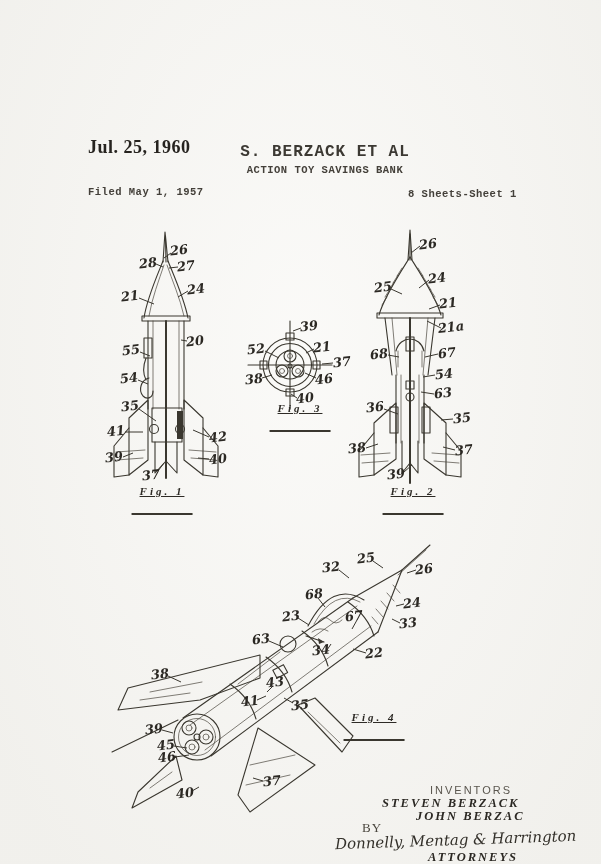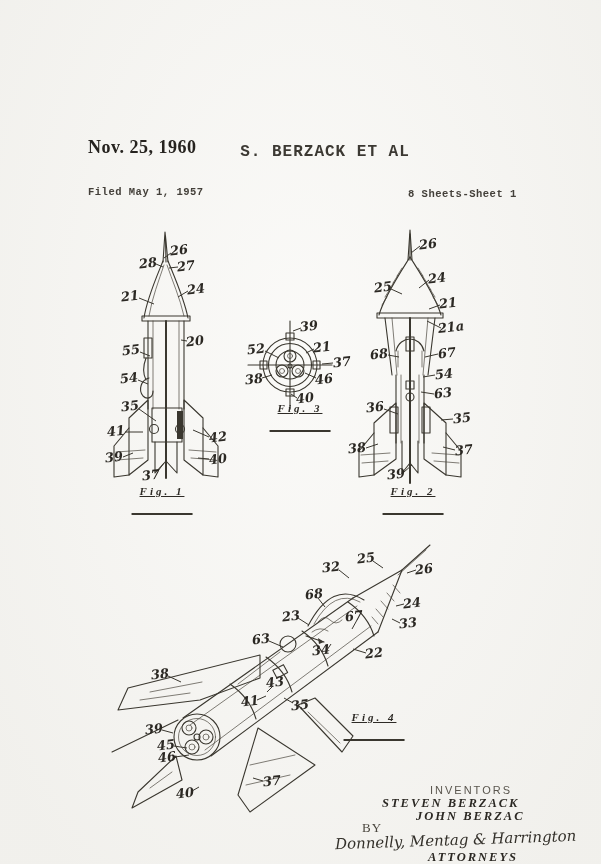--- a/index.html
+++ b/index.html
@@ -36,22 +36,23 @@
   .sig-script{font-family:"DejaVu Serif",serif;font-style:italic;font-size:15px;color:#33302a;
               transform:rotate(-2deg);white-space:nowrap;}
   #leader-overlay{position:absolute;inset:0;width:601px;height:864px;pointer-events:none;}
   #leader-overlay line{stroke:#3a372f;stroke-width:1;}
 </style>
 </head>
 <body>
 
 <div id="page">
 
-  <div class="abs h-bold" style="left:88px;top:137px;">Nov. 25, 1960</div>
+  <div class="abs h-bold" style="left:88px;top:137px;">Jul. 25, 1960</div>
   <div class="abs h-type" style="left:225px;top:143px;width:200px;text-align:center;">S. BERZACK ET AL</div>
+  <div class="abs h-type-sm" style="left:200px;top:164px;width:250px;text-align:center;">ACTION TOY SAVINGS BANK</div>
   <div class="abs h-type-sm" style="left:88px;top:186px;">Filed May 1, 1957</div>
   <div class="abs h-type-sm" style="left:408px;top:188px;">8 Sheets-Sheet 1</div>
 
   <svg class="fig" style="left:105px;top:228px;" width="135" height="285" viewBox="0 0 135 285">
     <g class="ink">
       <path d="M58,34 L60,4 L63,34"></path>
       <line x1="60.5" y1="8" x2="61" y2="34"></line>
       <path d="M58,33 C52,48 42,70 39,90"></path>
       <path d="M63,33 C69,48 79,70 83,90"></path>
       <path d="M59,37 C54,52 47,70 44,88" class="ink-thin"></path>

